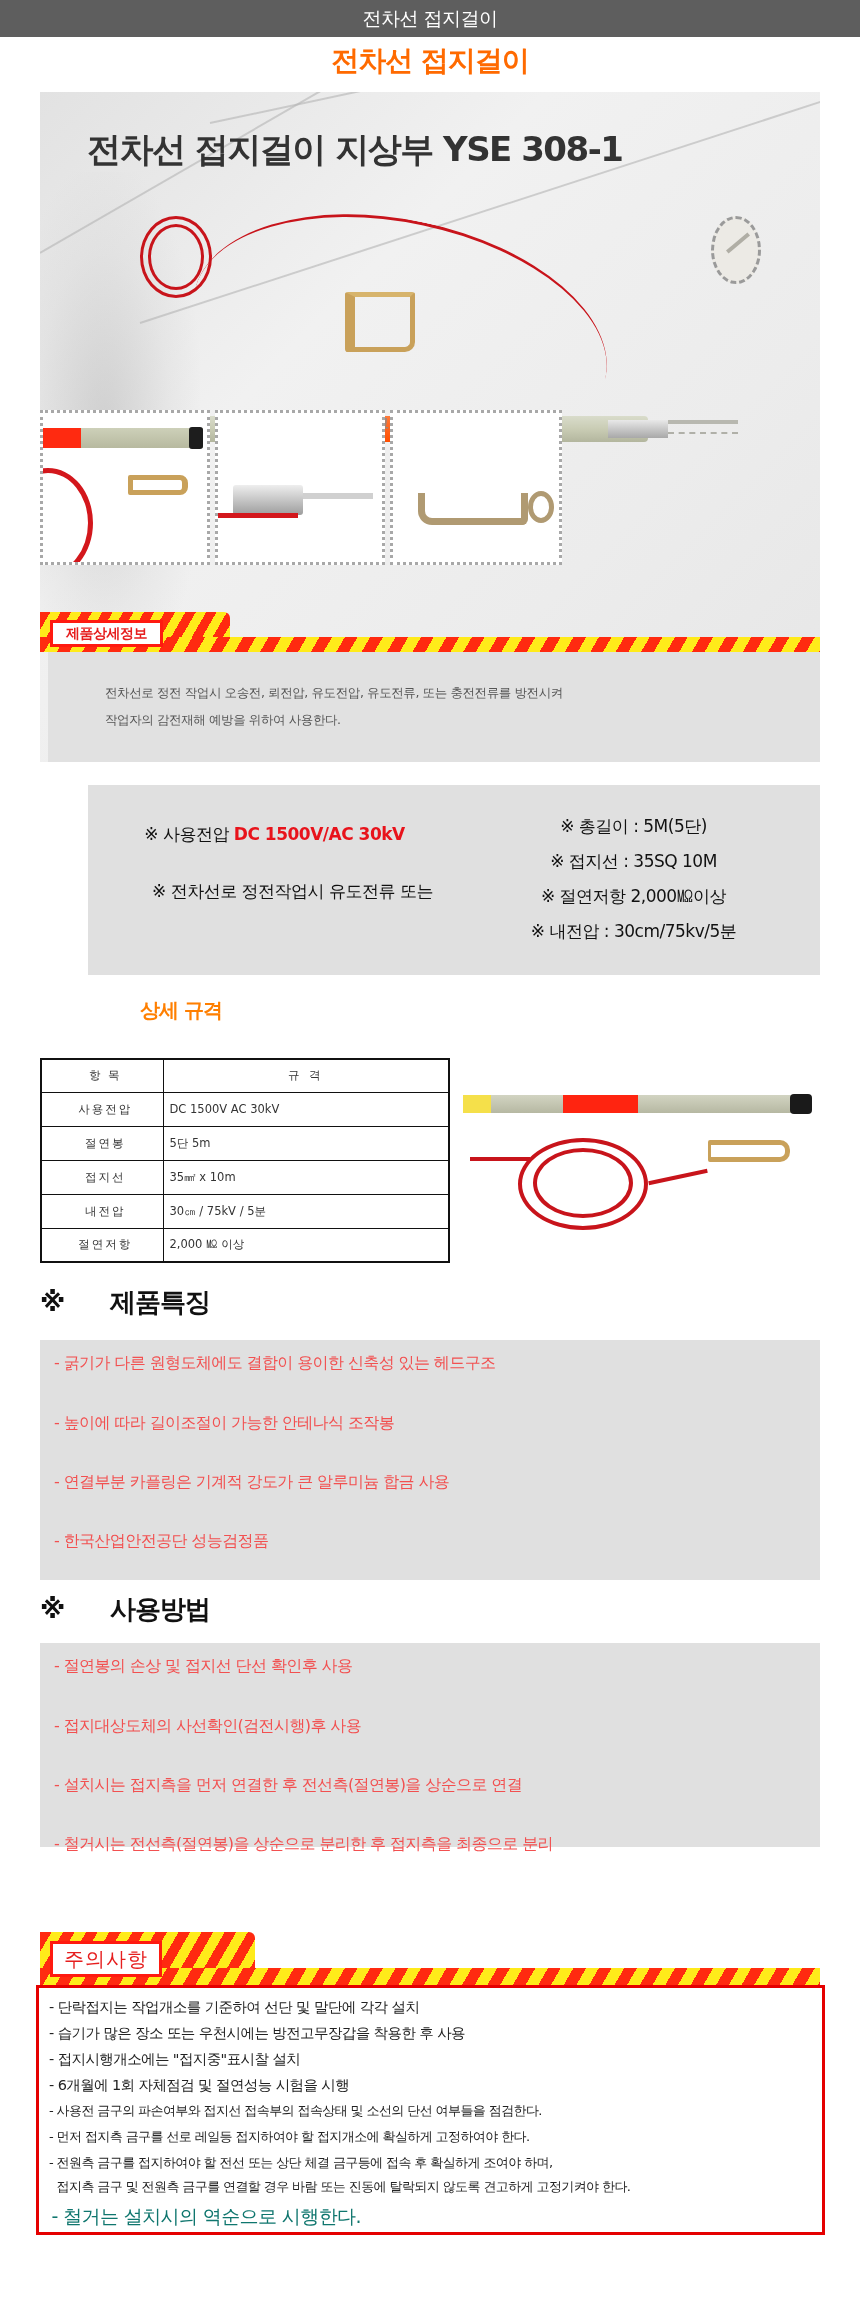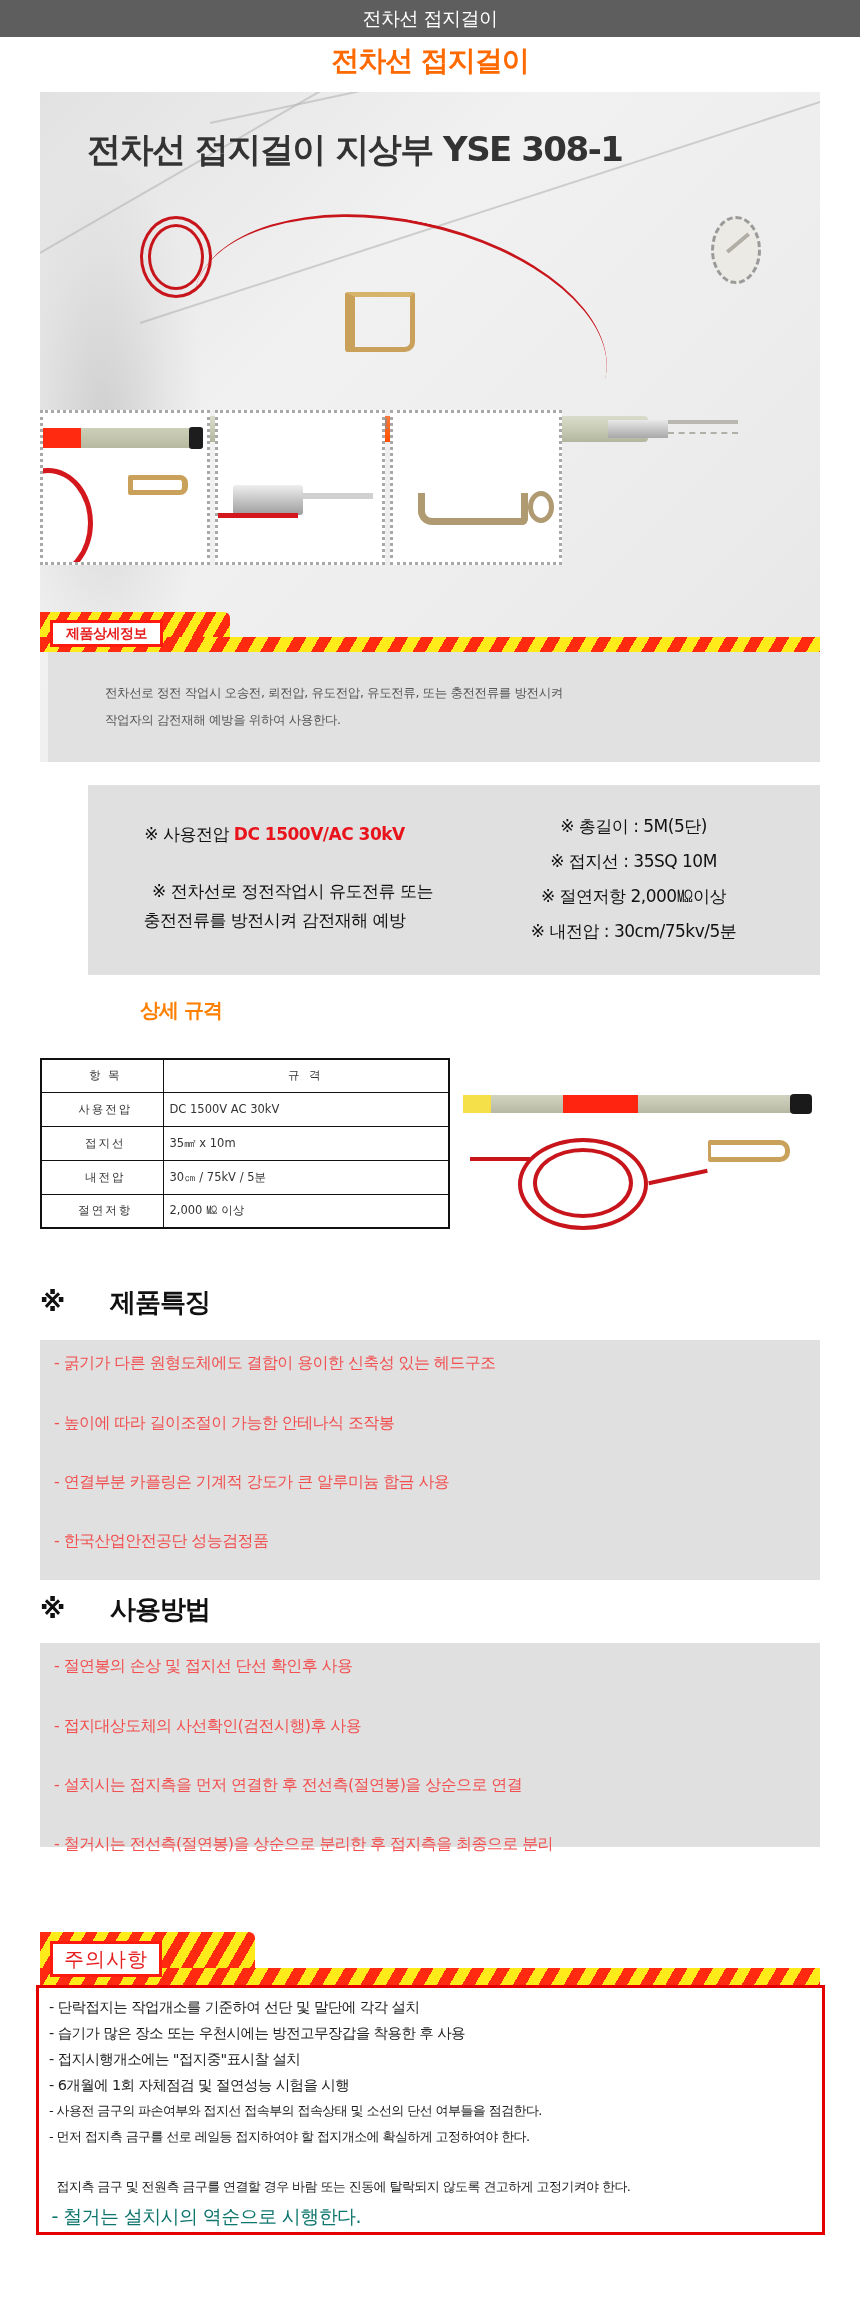--- a/index.html
+++ b/index.html
@@ -142,40 +142,43 @@
     <p style="top:33px;">전차선로 정전 작업시 오송전, 뢰전압, 유도전압, 유도전류, 또는 충전전류를 방전시켜</p>
     <p style="top:60px;">작업자의 감전재해 예방을 위하여 사용한다.</p>
   </div>
 </div>
 
 <div class="box box-left">
   <div class="ln" style="top:38px;">
     <span>※   사용전압 </span><span class="red-strong">DC 1500V/AC 30kV</span>
   </div>
   <div class="ln" style="top:95px;padding-left:36px;">※   전차선로 정전작업시 유도전류 또는</div>
-  <div class="ln" style="top:124px;">충전전류를 방전시켜 감전재해 예방</div>
 </div>
 
 <div class="box box-right">
   <div class="ln" style="top:30px;">※    총길이 : 5M(5단)</div>
   <div class="ln" style="top:65px;">※   접지선 : 35SQ 10M</div>
   <div class="ln" style="top:100px;">※   절연저항 2,000㏁이상</div>
   <div class="ln" style="top:135px;">※   내전압 : 30cm/75kv/5분</div>
 </div>
 
 <div class="spec-title">상세 규격</div>
 <table class="spec">
   <tbody>
       <tr class="h">
     <td class="k">항 목</td>
     <td class="v">규 격</td>
   </tr>
   <tr>
     <td class="k">사용전압</td>
     <td class="v">DC 1500V  AC 30kV</td>
+  </tr>
+  <tr>
+    <td class="k">절연봉</td>
+    <td class="v">5단  5m</td>
   </tr>
   <tr>
     <td class="k">접지선</td>
     <td class="v">35㎟ x 10m</td>
   </tr>
   <tr>
     <td class="k">내전압</td>
     <td class="v">30㎝ / 75kV / 5분</td>
   </tr>
   <tr>
@@ -221,20 +224,21 @@
 <div class="c-tab"></div>
 <div class="c-bar"></div>
 <div class="c-label">주의사항</div>
 <div class="c-box">
   <div class="ln" style="top:10px;">- 단락접지는 작업개소를 기준하여 선단 및 말단에 각각 설치</div>
   <div class="ln" style="top:36px;">- 습기가 많은 장소 또는 우천시에는 방전고무장갑을 착용한 후 사용</div>
   <div class="ln" style="top:62px;">- 접지시행개소에는 "접지중"표시찰 설치</div>
   <div class="ln" style="top:88px;">- 6개월에 1회 자체점검 및 절연성능 시험을 시행</div>
   <div class="ln" style="top:114px;font-size:13px;"> - 사용전 금구의 파손여부와 접지선 접속부의 접속상태 및 소선의 단선 여부들을 점검한다.</div>
   <div class="ln" style="top:140px;font-size:13px;"> - 먼저 접지측 금구를 선로 레일등 접지하여야 할 접지개소에 확실하게 고정하여야 한다.</div>
+  <div class="ln" style="top:166px;font-size:13px;"> - 전원측 금구를 접지하여야 할 전선 또는 상단 체결 금구등에 접속 후 확실하게 조여야 하며,</div>
 </div>
 <div style="position:absolute;left:46px;top:2178px;font-size:13px;color:#222222;letter-spacing:-0.6px;white-space:pre;">   접지측 금구 및 전원측 금구를 연결할 경우 바람 또는 진동에 탈락되지 않도록 견고하게 고정기켜야 한다.</div>
 <div style="position:absolute;left:46px;top:2204px;font-size:19px;color:#0f766e;letter-spacing:-0.6px;white-space:pre;"> - 철거는 설치시의 역순으로 시행한다.</div>
 
 <style>
   
   .c-box { height: 250px; }
 </style>
 
 </body></html>

